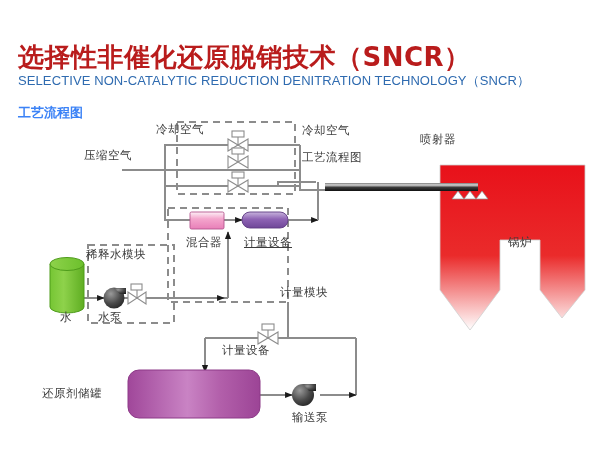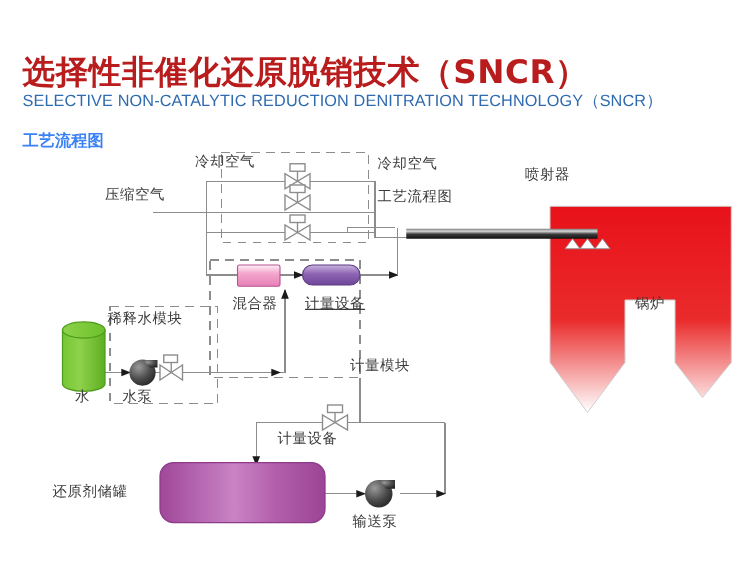--- a/index.html
+++ b/index.html
@@ -223,15 +223,15 @@
   <div class="dlabel" style="left:186px;top:235px;">混合器</div>
   <div class="dlabel" style="left:244px;top:235px;text-decoration:underline;">计量设备</div>
   <div class="dlabel" style="left:240px;top:285px;margin-left:40px;">计量模块</div>
 
   <div class="dlabel" style="left:86px;top:247px;">稀释水模块</div>
   <div class="dlabel" style="left:60px;top:310px;">水</div>
   <div class="dlabel" style="left:98px;top:310px;">水泵</div>
 
   <div class="dlabel" style="left:222px;top:343px;">计量设备</div>
   <div class="dlabel" style="left:42px;top:386px;">还原剂储罐</div>
-  <div class="dlabel" style="left:282px;top:410px;">输送泵</div>
+  <div class="dlabel" style="left:292px;top:410px;">输送泵</div>
 
 </div>
 
 </body></html>

